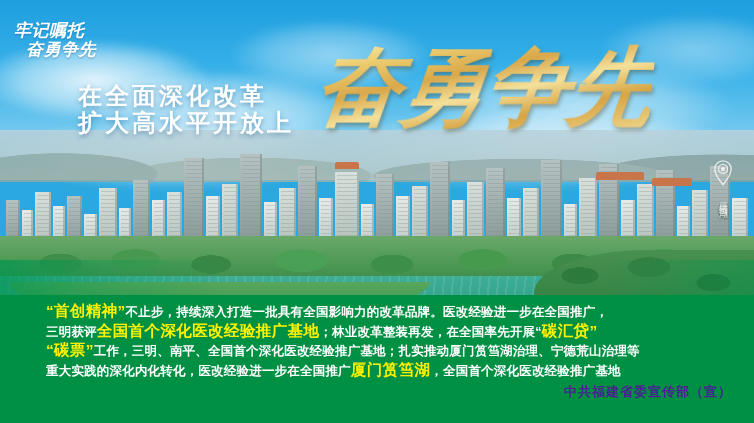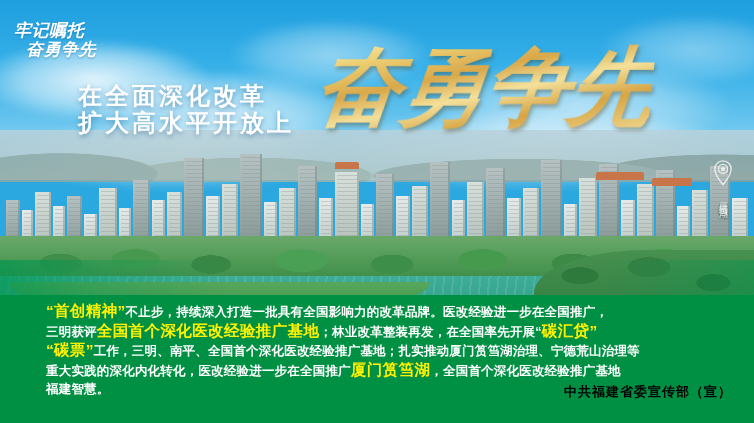--- a/index.html
+++ b/index.html
@@ -157,21 +157,21 @@
     position:absolute;left:46px;top:302px;width:672px;z-index:10;
     color:#fff;font-size:12.5px;line-height:18.5px;font-weight:bold;
     letter-spacing:.2px;
   }
   .body .line{white-space:nowrap;}
   .hl-big{color:#FFF200;font-size:15.5px;letter-spacing:.4px;}
   .q{color:#FFF200;font-size:15.5px;}
 
   .credit{
     position:absolute;right:22px;bottom:22px;z-index:10;
-    color:#000000;font-size:13px;font-weight:bold;letter-spacing:1px;
+    color:#4c1d95;font-size:13px;font-weight:bold;letter-spacing:1px;
   }
 </style>
 </head>
 <body>
 
 <div class="poster">
 
   <div class="sky">
     <div class="cloud c1"></div>
     <div class="cloud c2"></div>
@@ -267,18 +267,17 @@
 
   <div class="body">
     <div class="line"><span class="q">“</span><span class="hl-big">首创精神</span><span class="q">”</span><span>不止步，持续深入打造一批具有全国影响力的改革品牌。医改经验进一步在全国推广，</span></div>
 
     <div class="line"><span>三明获评</span><span class="hl-big">全国首个深化医改经验推广基地</span><span>；林业改革整装再发，在全国率先开展“</span><span class="hl-big">碳汇贷</span><span class="q">”</span></div>
 
     <div class="line"><span class="q">“</span><span class="hl-big">碳票</span><span class="q">”</span><span>工作，三明、南平、全国首个深化医改经验推广基地；扎实推动厦门筼筜湖治理、宁德荒山治理等</span></div>
 
     <div class="line"><span>重大实践的深化内化转化，医改经验进一步在全国推广</span><span class="hl-big">厦门筼筜湖</span><span>，全国首个深化医改经验推广基地</span></div>
 
-    <div class="line"><span>福建智慧。</span></div>
   </div>
 
   <div class="credit">中共福建省委宣传部（宣）</div>
 
 </div>
 
 </body></html>

